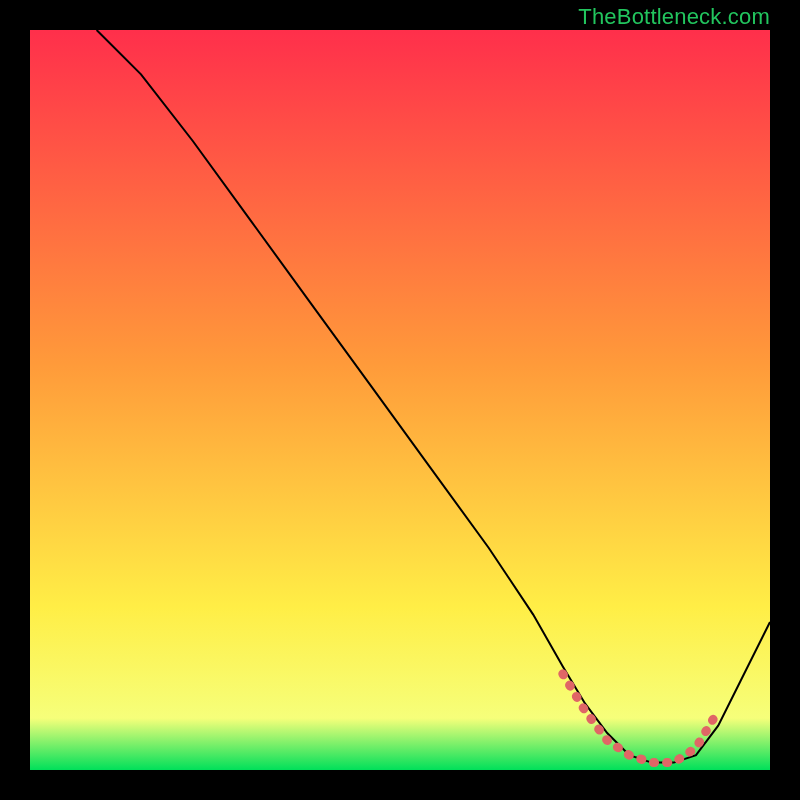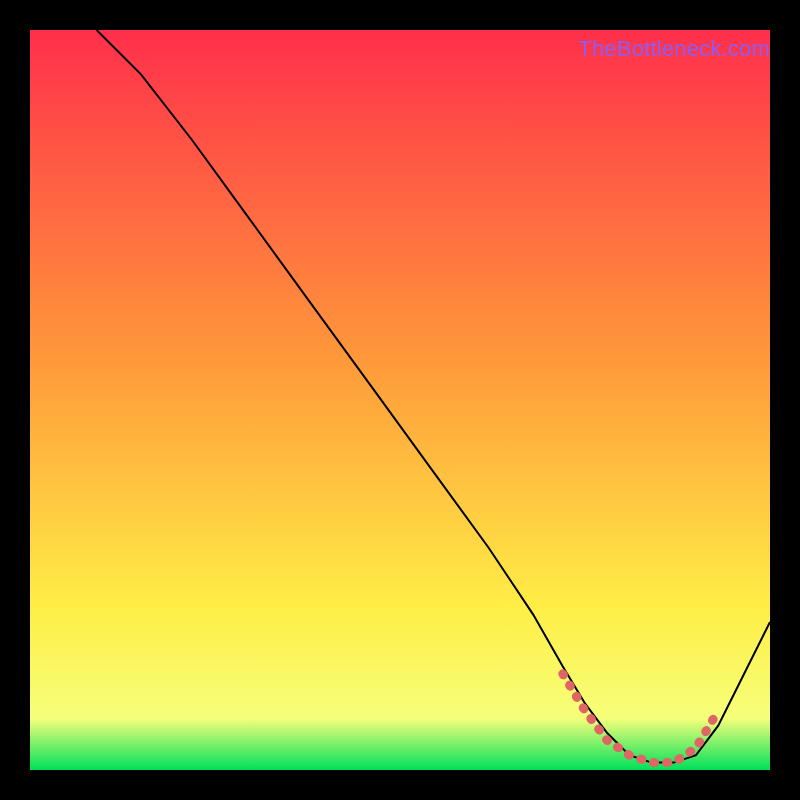--- a/index.html
+++ b/index.html
@@ -23,26 +23,25 @@
     position: absolute;
     left: 0;
     top: 0;
     width: 740px;
     height: 740px;
   }
   .watermark {
     position: absolute;
     top: 4px;
     right: 30px;
-    color: #8b5cf6;
+    color: #22c55e;
     font-size: 22px;
     font-weight: 500;
     letter-spacing: 0.2px;
     user-select: none;
-    margin-top: 32px;
   }
   svg { display:block; }
 </style>
 </head>
 <body>
 
 <div class="frame">
   <svg class="plot" viewBox="0 0 740 740">
     <defs>
       <linearGradient id="bg-grad" x1="0" y1="0" x2="0" y2="1">

